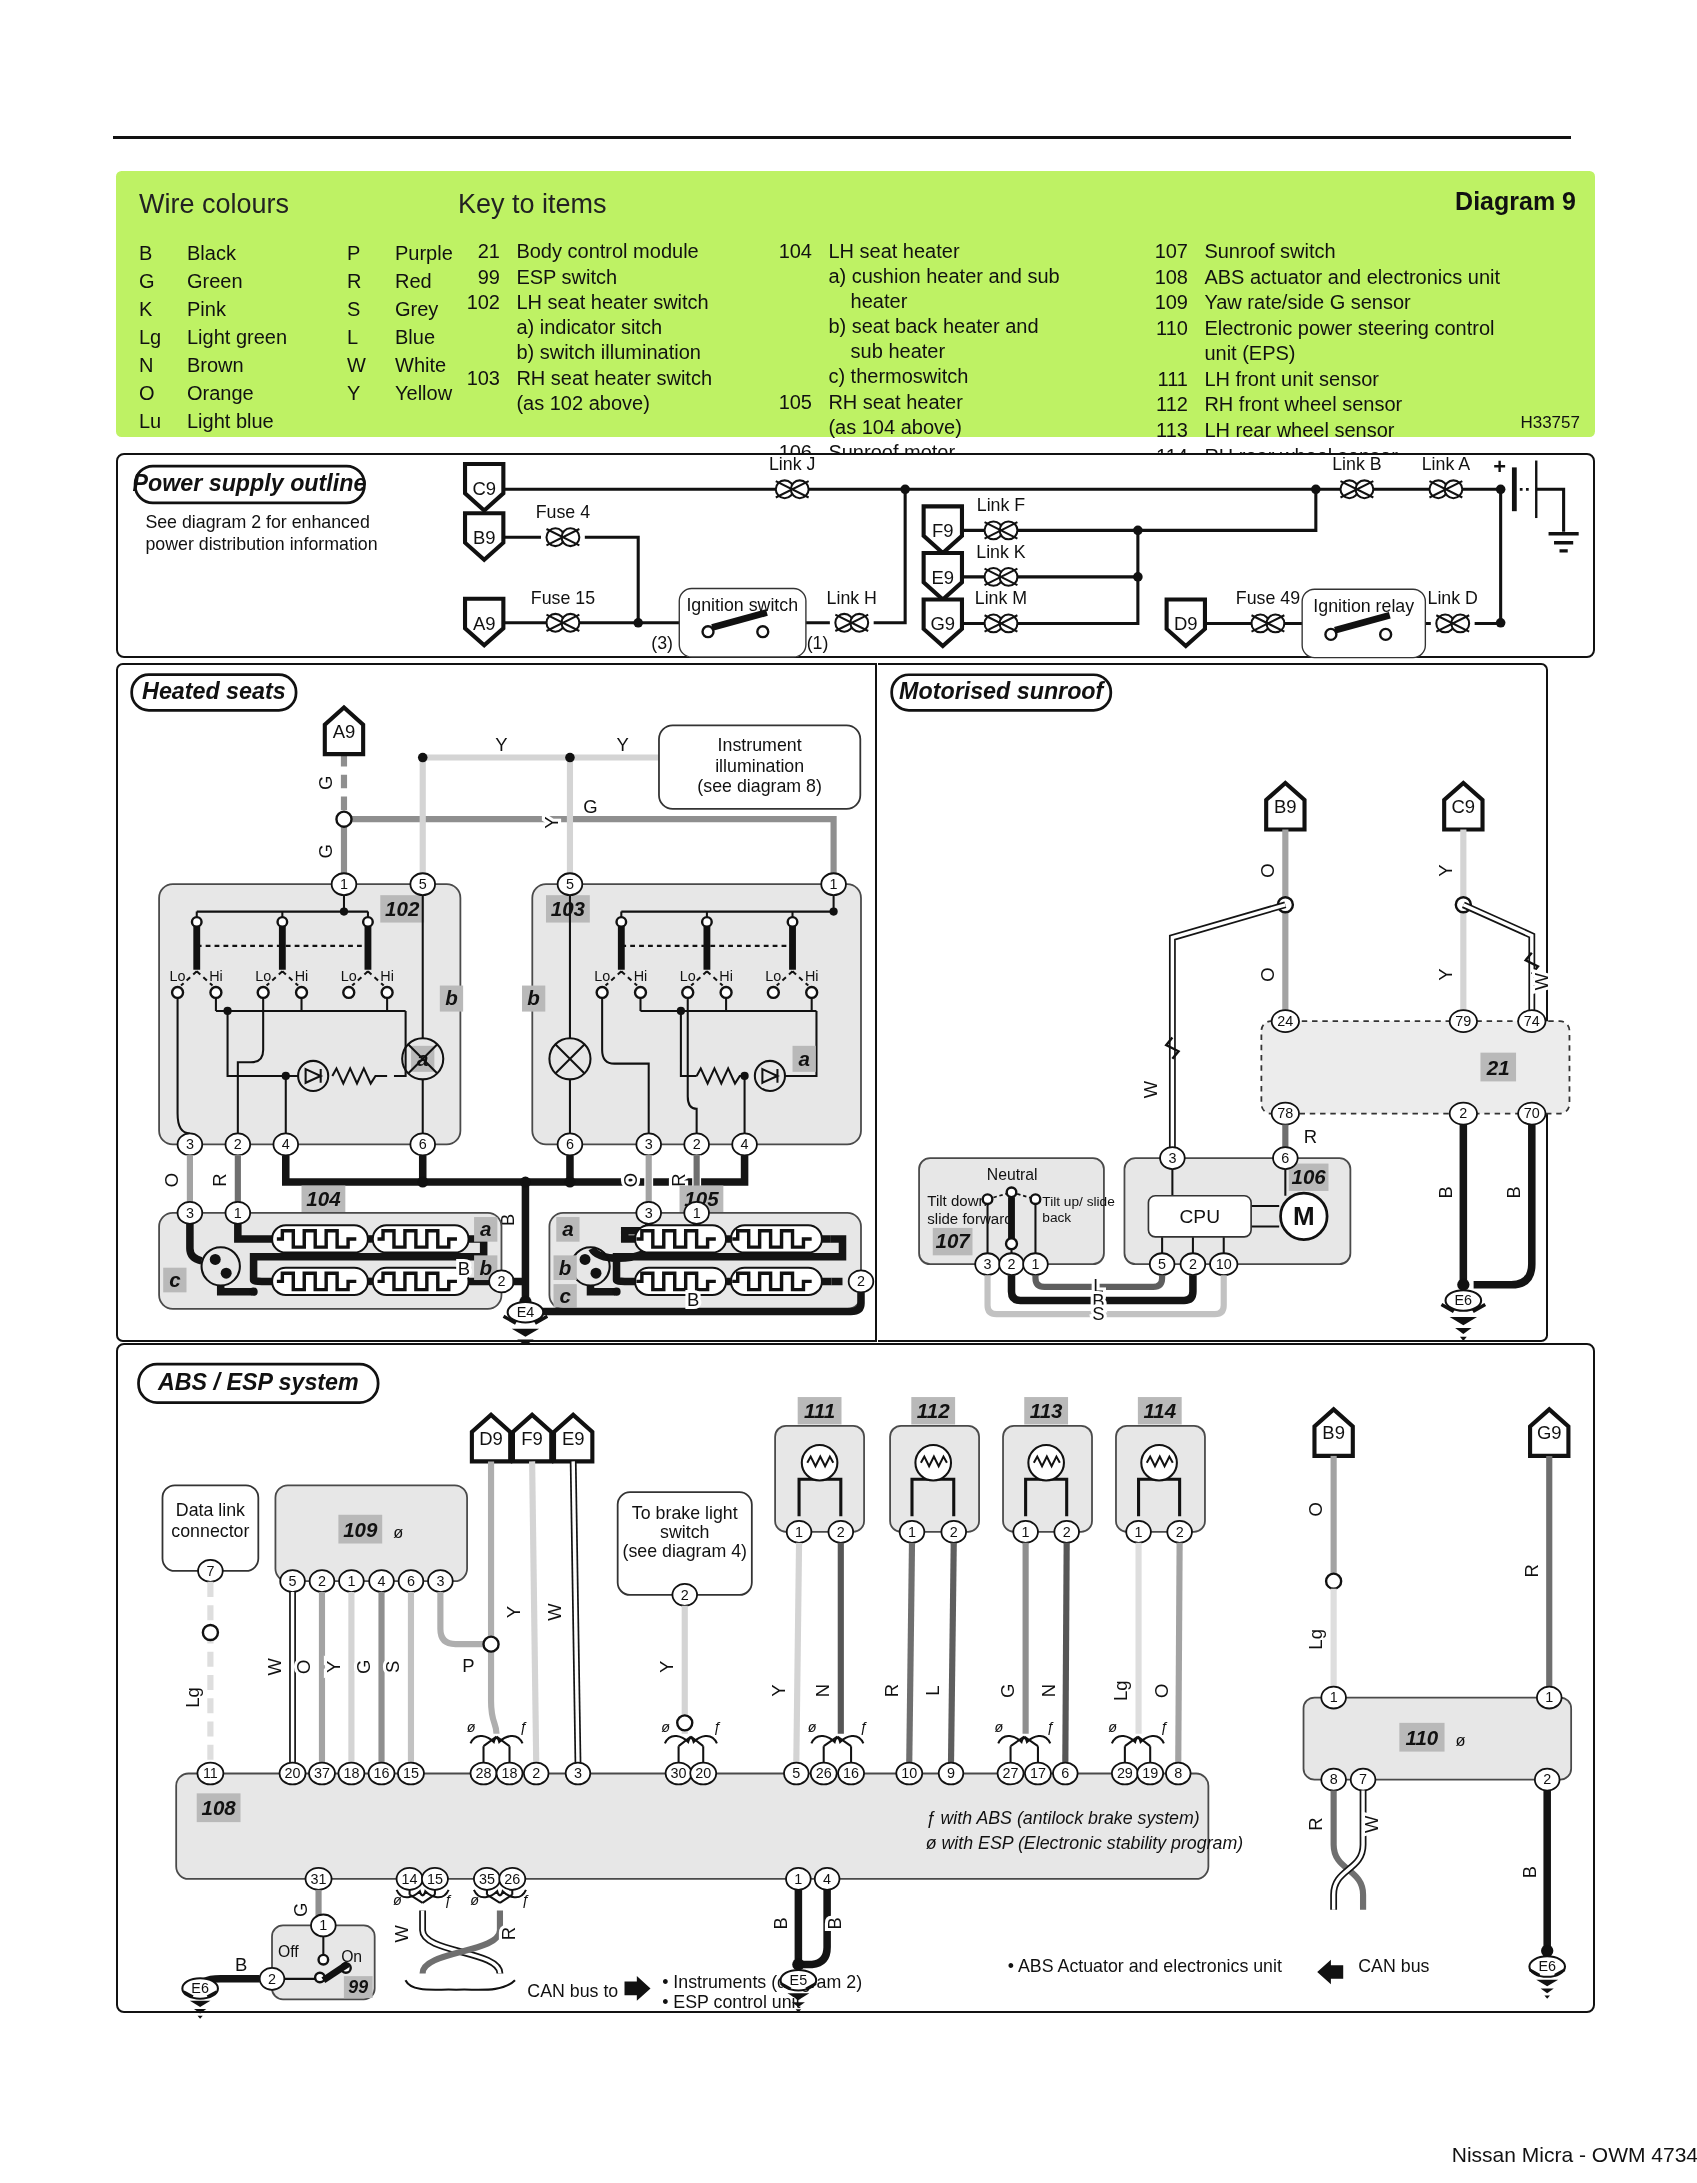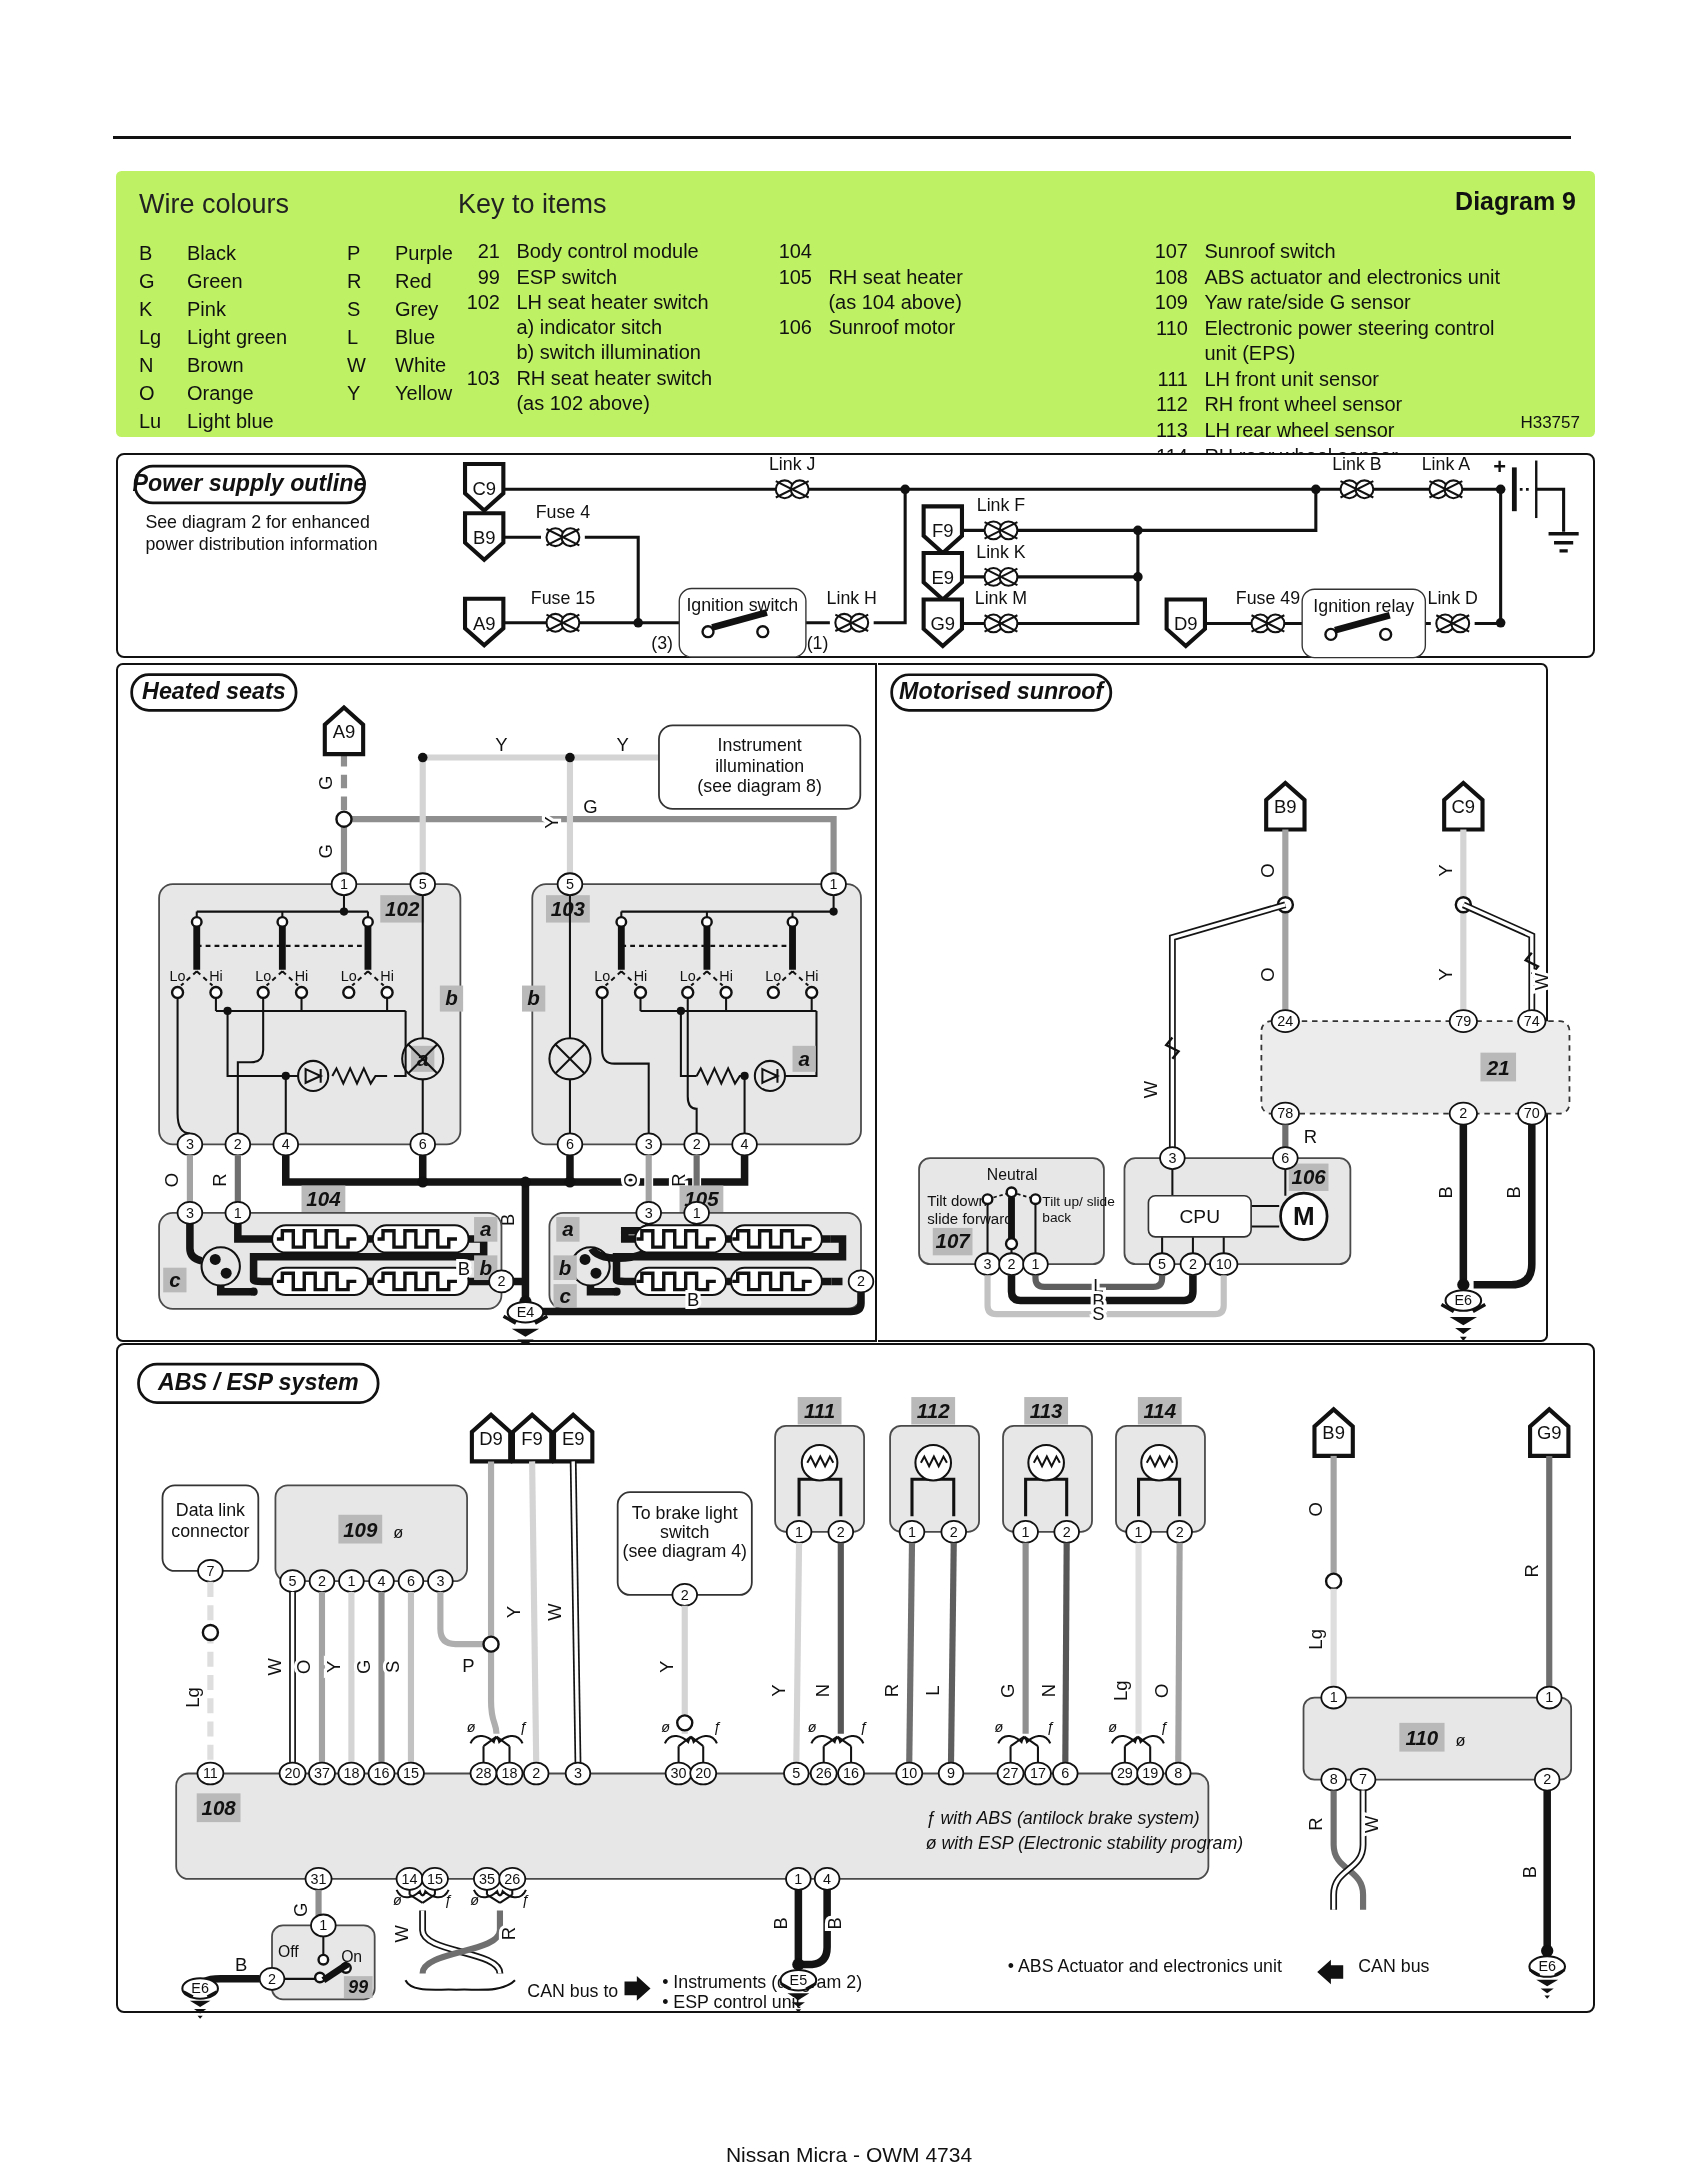--- a/index.html
+++ b/index.html
@@ -13,21 +13,21 @@
   .kc-title{position:absolute;font-size:27px;color:#222}
   .diag9{position:absolute;top:16.4px;right:19px;font-size:25px;font-weight:bold}
   .href{position:absolute;right:15px;bottom:4.1px;font-size:17px}
   .wc{position:absolute;top:68px;font-size:20px;line-height:28px}
   .wcrow{display:flex}
   .wccode{width:48px}
   .kitems{position:absolute;top:68px;font-size:20px;line-height:25px}
   .krow{display:flex;margin-bottom:0.7px}
   .knum{width:42px;text-align:right;flex:none}
   .klines{margin-left:16.4px;white-space:pre}
-  .footer{position:absolute;top:2143px;left:0;width:1698px;text-align:center;font-size:21px}
+  .footer{position:absolute;top:2143px;left:0;width:1698px;text-align:right;font-size:21px}
   svg{position:absolute;left:0;top:0;overflow:visible}
   svg text{font-family:"Liberation Sans",sans-serif;fill:#111}
   .pillrect{fill:#fff;stroke:#111;stroke-width:4}
   .pilltxt{font-size:34px;font-weight:bold;font-style:italic}
   .note{font-size:26px}
   .lab{font-size:26px}
   .lab27{font-size:27px}
   .ital{font-style:italic}
   .outl{paint-order:stroke;stroke:#fff;stroke-width:9px}
   .pin{fill:#fff;stroke:#111;stroke-width:2.6}
@@ -141,20 +141,21 @@
         </div>
         <div class="krow">
           <div class="knum">103</div>
           <div class="klines"><div>RH seat heater switch</div><div>(as 102 above)</div></div>
         </div>
       </div>
     <div class="kitems" style="left:654px;width:342px">
 
     <div class="krow">
           <div class="knum">104</div>
+          <div class="klines"><div>LH seat heater</div><div>a) cushion heater and sub</div><div>&nbsp;&nbsp;&nbsp; heater</div><div>b) seat back heater and</div><div>&nbsp;&nbsp;&nbsp; sub heater</div><div>c) thermoswitch</div></div>
         </div>
         <div class="krow">
           <div class="knum">105</div>
           <div class="klines"><div>RH seat heater</div><div>(as 104 above)</div></div>
         </div>
         <div class="krow">
           <div class="knum">106</div>
           <div class="klines"><div>Sunroof motor</div></div>
         </div>
       </div>

